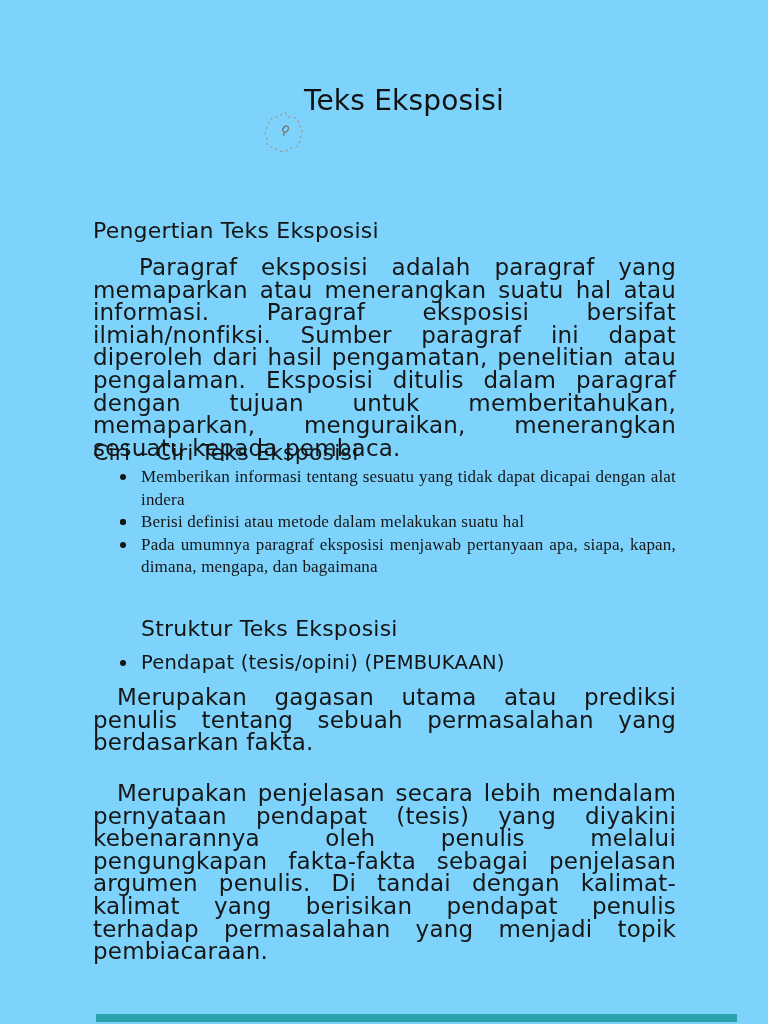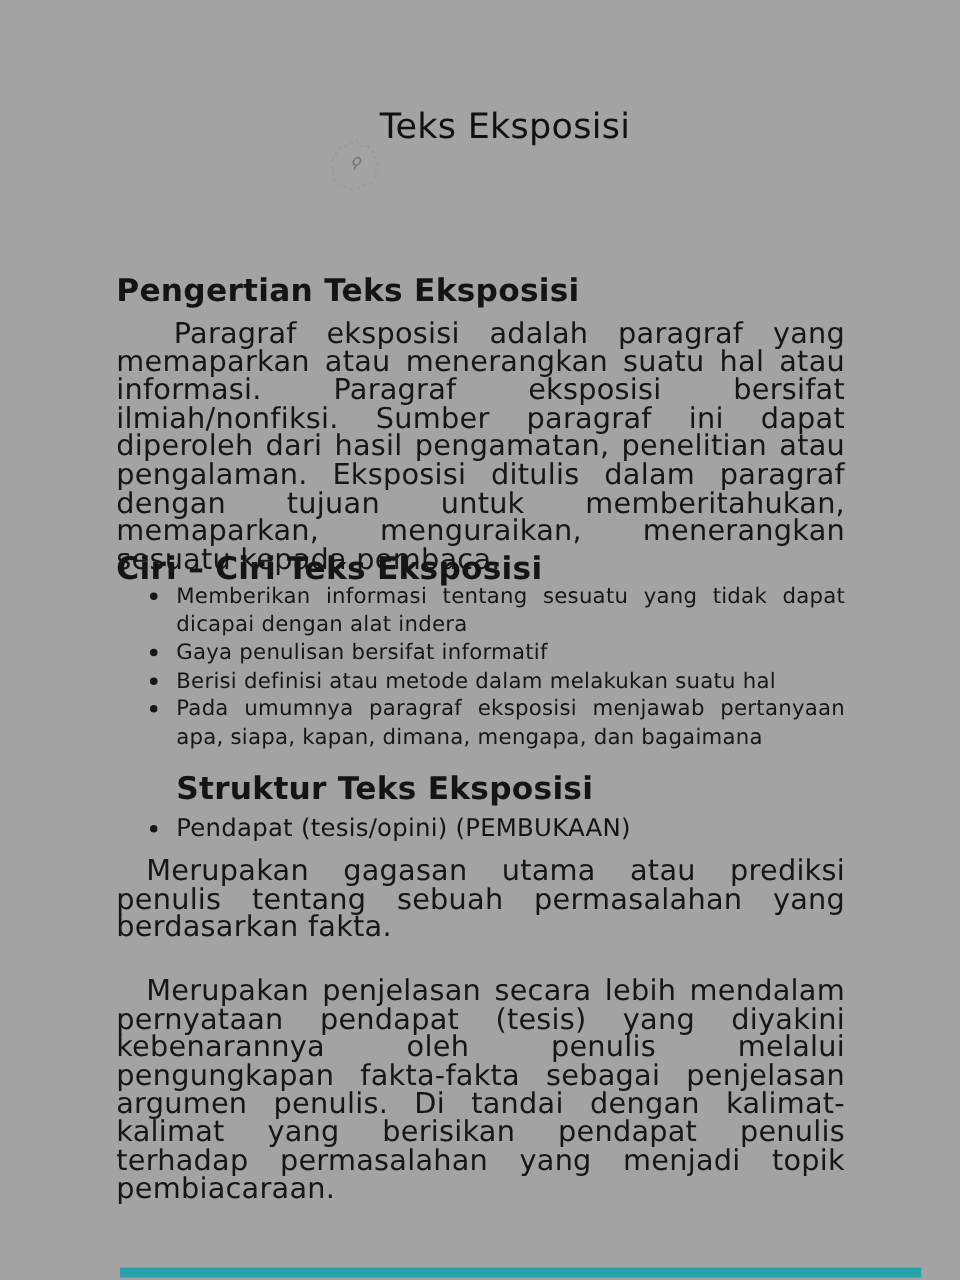--- a/index.html
+++ b/index.html
@@ -5,55 +5,55 @@
   * { margin:0; padding:0; box-sizing:border-box; }
   html,body { width:768px; height:1024px; }
   body {
     background:#ffffff;
     color:#161616;
     font-family:"DejaVu Sans", sans-serif;
   }
   .page {
     position:relative;
     width:768px; height:1024px;
-    background:#a3a3a3;
+    background:#7dd3fc;
     overflow:hidden;
   }
   .doc-title {
     position:absolute;
     top:84px; left:20px; width:768px;
     text-align:center;
     font-size:28px;
     font-weight:400;
     letter-spacing:0.2px;
     color:#111111;
   }
   .scribble {
     position:absolute;
     left:262px; top:108px;
     width:46px; height:50px;
   }
   .col { position:absolute; left:93px; width:583px; }
   h2.sec-heading {
-    font-size:25px;
-    font-weight:700;
+    font-size:22px;
+    font-weight:400;
     letter-spacing:0.2px;
     color:#141414;
   }
   .h-pengertian { top:218px; }
   .p-body {
     font-size:23px;
     line-height:22.6px;
     letter-spacing:0.2px;
     text-align:justify;
     color:#161616;
   }
   .p-pengertian { top:256px; text-indent:46px; }
   .h-ciri { top:440px; }
-  .bullet-list { top:466px; list-style:none; }
+  .bullet-list { top:466px; list-style:none;font-family:Liberation Serif, serif; }
   .bullet-list li {
     position:relative;
     padding-left:48px;
     font-size:17px;
     line-height:22.6px;
     letter-spacing:0.2px;
     text-align:justify;
     color:#161616;
   }
   .dot {
@@ -102,21 +102,20 @@
 
   <h2 class="sec-heading col h-ciri">Ciri – Ciri Teks Eksposisi</h2>
 
   <ul class="bullet-list col">
     <li>
       <span class="dot"></span>
       <span>Memberikan informasi tentang sesuatu yang tidak dapat dicapai dengan alat indera</span>
     </li>
     <li>
       <span class="dot"></span>
-      <span>Gaya penulisan bersifat informatif</span>
     </li>
     <li>
       <span class="dot"></span>
       <span>Berisi definisi atau metode dalam melakukan suatu hal</span>
     </li>
     <li>
       <span class="dot"></span>
       <span>Pada umumnya paragraf eksposisi menjawab pertanyaan apa, siapa, kapan, dimana, mengapa, dan bagaimana</span>
     </li>
   </ul>

